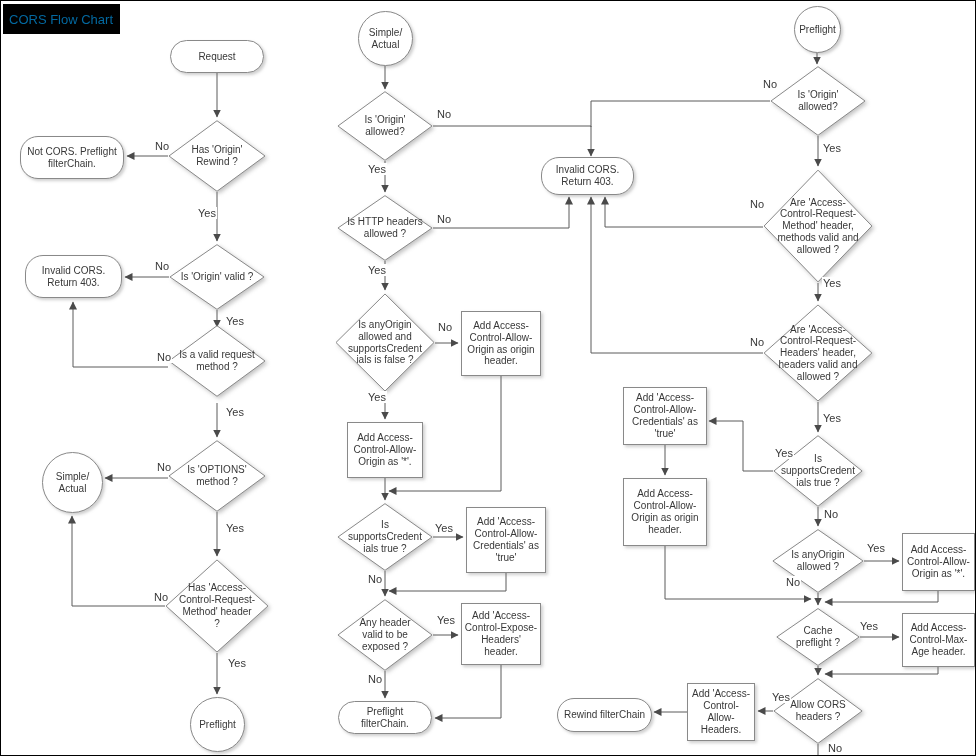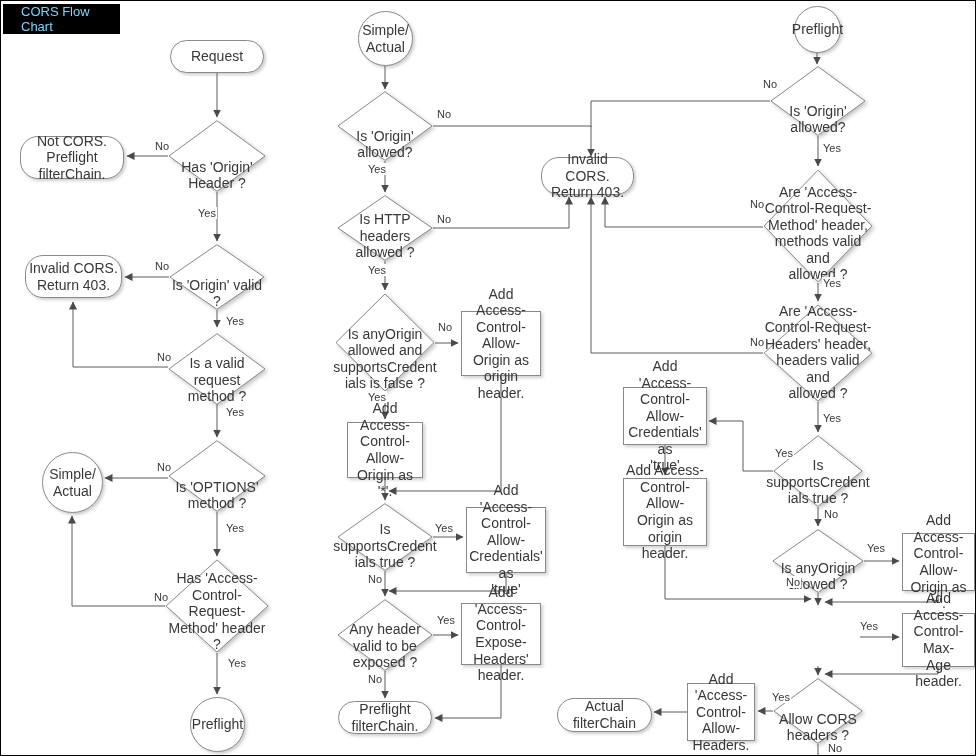--- a/index.html
+++ b/index.html
@@ -1,30 +1,30 @@
 <!DOCTYPE html>
 <html><head>
 <meta charset="utf-8">
 <style>
   * { margin:0; padding:0; box-sizing:border-box; }
   html,body { background:#fff; font-family:"Liberation Sans", sans-serif; }
   .canvas { position:relative; width:976px; height:756px; background:#fff; border:1px solid #000; overflow:hidden; }
   svg.edges { position:absolute; left:0; top:0; width:976px; height:756px; }
   .node { position:absolute; display:flex; align-items:center; justify-content:center;
-          text-align:center; font-size:14px; line-height:1.18; color:#383838; white-space:pre-line; }
+          text-align:center; font-size:10px; line-height:1.18; color:#383838; white-space:pre-line; }
   .stadium { background:#fff; border:1px solid #898989; border-radius:18px; box-shadow:2px 2px 3px rgba(120,120,120,.35); padding:4px 3px;justify-content:center; }
   .circle  { background:#fff; border:1px solid #898989; border-radius:50%; box-shadow:2px 2px 3px rgba(120,120,120,.35); }
   .rect    { background:#fff; border:1px solid #898989; box-shadow:2px 2px 3px rgba(120,120,120,.35); padding:1px 2px; }
-  .diamond { background:transparent;align-items:flex-end; }
+  .diamond { background:transparent; }
   .diamond svg.shape { position:absolute; left:0; top:0; width:100%; height:100%;
                        filter:drop-shadow(2px 2px 2px rgba(120,120,120,.45)); overflow:visible; }
   .diamond polygon { fill:#fff; stroke:#898989; stroke-width:1; }
   .diamond .txt { position:relative; z-index:1; }
   .elabel { position:absolute; font-size:11px; color:#383838; background:#fff; padding:0 1px; z-index:2; }
-  .title { position:absolute; background:#000; color:#7dd3fc; font-size:13px; display:flex; align-items:center; padding:0 18px; z-index:3; }
+  .title { position:absolute; background:#000; color:#0369a1; font-size:13px; display:flex; align-items:center; padding:0 6px; z-index:3; }
 </style>
 </head>
 <body>
 
 <div class="canvas">
 
   <svg class="edges">
     <defs>
       <marker id="arw" markerWidth="9" markerHeight="9" refX="7.5" refY="4" orient="auto" markerUnits="userSpaceOnUse">
         <path d="M0,0 L8,4 L0,8 Z" fill="#4a4a4a"></path>
@@ -84,37 +84,37 @@
 
   <div class="title" style="left:2px;top:3px;width:117px;height:30px">CORS Flow Chart</div>
 
   <div class="node stadium" style="left:169px;top:39px;width:94px;height:33px"><span class="txt">Request</span></div>
 
   <div class="node diamond" style="left:167px;top:119px;width:98px;height:72px">
     <svg class="shape" viewBox="0 0 100 100" preserveAspectRatio="none">
         <polygon points="50,1 99,50 50,99 1,50" vector-effect="non-scaling-stroke"></polygon>
       </svg>
     <span class="txt">Has 'Origin'
-Header ?</span>
+Rewind ?</span>
   </div>
 
   <div class="node stadium" style="left:19px;top:135px;width:104px;height:43px"><span class="txt">Not CORS. Preflight
 filterChain.</span></div>
 
   <div class="node diamond" style="left:168px;top:243px;width:96px;height:66px">
     <svg class="shape" viewBox="0 0 100 100" preserveAspectRatio="none">
         <polygon points="50,1 99,50 50,99 1,50" vector-effect="non-scaling-stroke"></polygon>
       </svg>
     <span class="txt">Is 'Origin' valid ?</span>
   </div>
 
   <div class="node stadium" style="left:24px;top:254px;width:97px;height:43px"><span class="txt">Invalid CORS.
 Return 403.</span></div>
 
-  <div class="node diamond" style="left:167px;top:332px;width:98px;height:72px">
+  <div class="node diamond" style="left:167px;top:324px;width:98px;height:72px">
     <svg class="shape" viewBox="0 0 100 100" preserveAspectRatio="none">
         <polygon points="50,1 99,50 50,99 1,50" vector-effect="non-scaling-stroke"></polygon>
       </svg>
     <span class="txt">Is a valid request
 method ?</span>
   </div>
 
   <div class="node circle" style="left:41px;top:451px;width:61px;height:61px"><span class="txt">Simple/
 Actual</span></div>
 
@@ -264,39 +264,46 @@
         <polygon points="50,1 99,50 50,99 1,50" vector-effect="non-scaling-stroke"></polygon>
       </svg>
     <span class="txt">Is anyOrigin
 allowed ?</span>
   </div>
 
   <div class="node rect" style="left:901px;top:532px;width:73px;height:58px"><span class="txt">Add Access-
 Control-Allow-
 Origin as '*'.</span></div>
 
+  <div class="node diamond" style="left:775px;top:607px;width:84px;height:58px">
+    <svg class="shape" viewBox="0 0 100 100" preserveAspectRatio="none">
+        <polygon points="50,1 99,50 50,99 1,50" vector-effect="non-scaling-stroke"></polygon>
+      </svg>
+    <span class="txt">Cache
+preflight ?</span>
+  </div>
 
   <div class="node rect" style="left:901px;top:612px;width:73px;height:54px"><span class="txt">Add Access-
 Control-Max-
 Age header.</span></div>
 
   <div class="node diamond" style="left:772px;top:677px;width:90px;height:66px">
     <svg class="shape" viewBox="0 0 100 100" preserveAspectRatio="none">
         <polygon points="50,1 99,50 50,99 1,50" vector-effect="non-scaling-stroke"></polygon>
       </svg>
     <span class="txt">Allow CORS
 headers ?</span>
   </div>
 
   <div class="node rect" style="left:686px;top:682px;width:68px;height:58px"><span class="txt">Add 'Access-
 Control-
 Allow-
 Headers.</span></div>
 
-  <div class="node stadium" style="left:556px;top:697px;width:95px;height:34px"><span class="txt">Actual filterChain</span></div>
+  <div class="node stadium" style="left:556px;top:697px;width:95px;height:34px"><span class="txt">Rewind filterChain</span></div>
 
   <div class="elabel" style="left:153px;top:139px">No</div>
   <div class="elabel" style="left:196px;top:206px">Yes</div>
   <div class="elabel" style="left:153px;top:259px">No</div>
   <div class="elabel" style="left:224px;top:314px">Yes</div>
   <div class="elabel" style="left:155px;top:350px">No</div>
   <div class="elabel" style="left:224px;top:405px">Yes</div>
   <div class="elabel" style="left:155px;top:460px">No</div>
   <div class="elabel" style="left:224px;top:521px">Yes</div>
   <div class="elabel" style="left:152px;top:590px">No</div>

